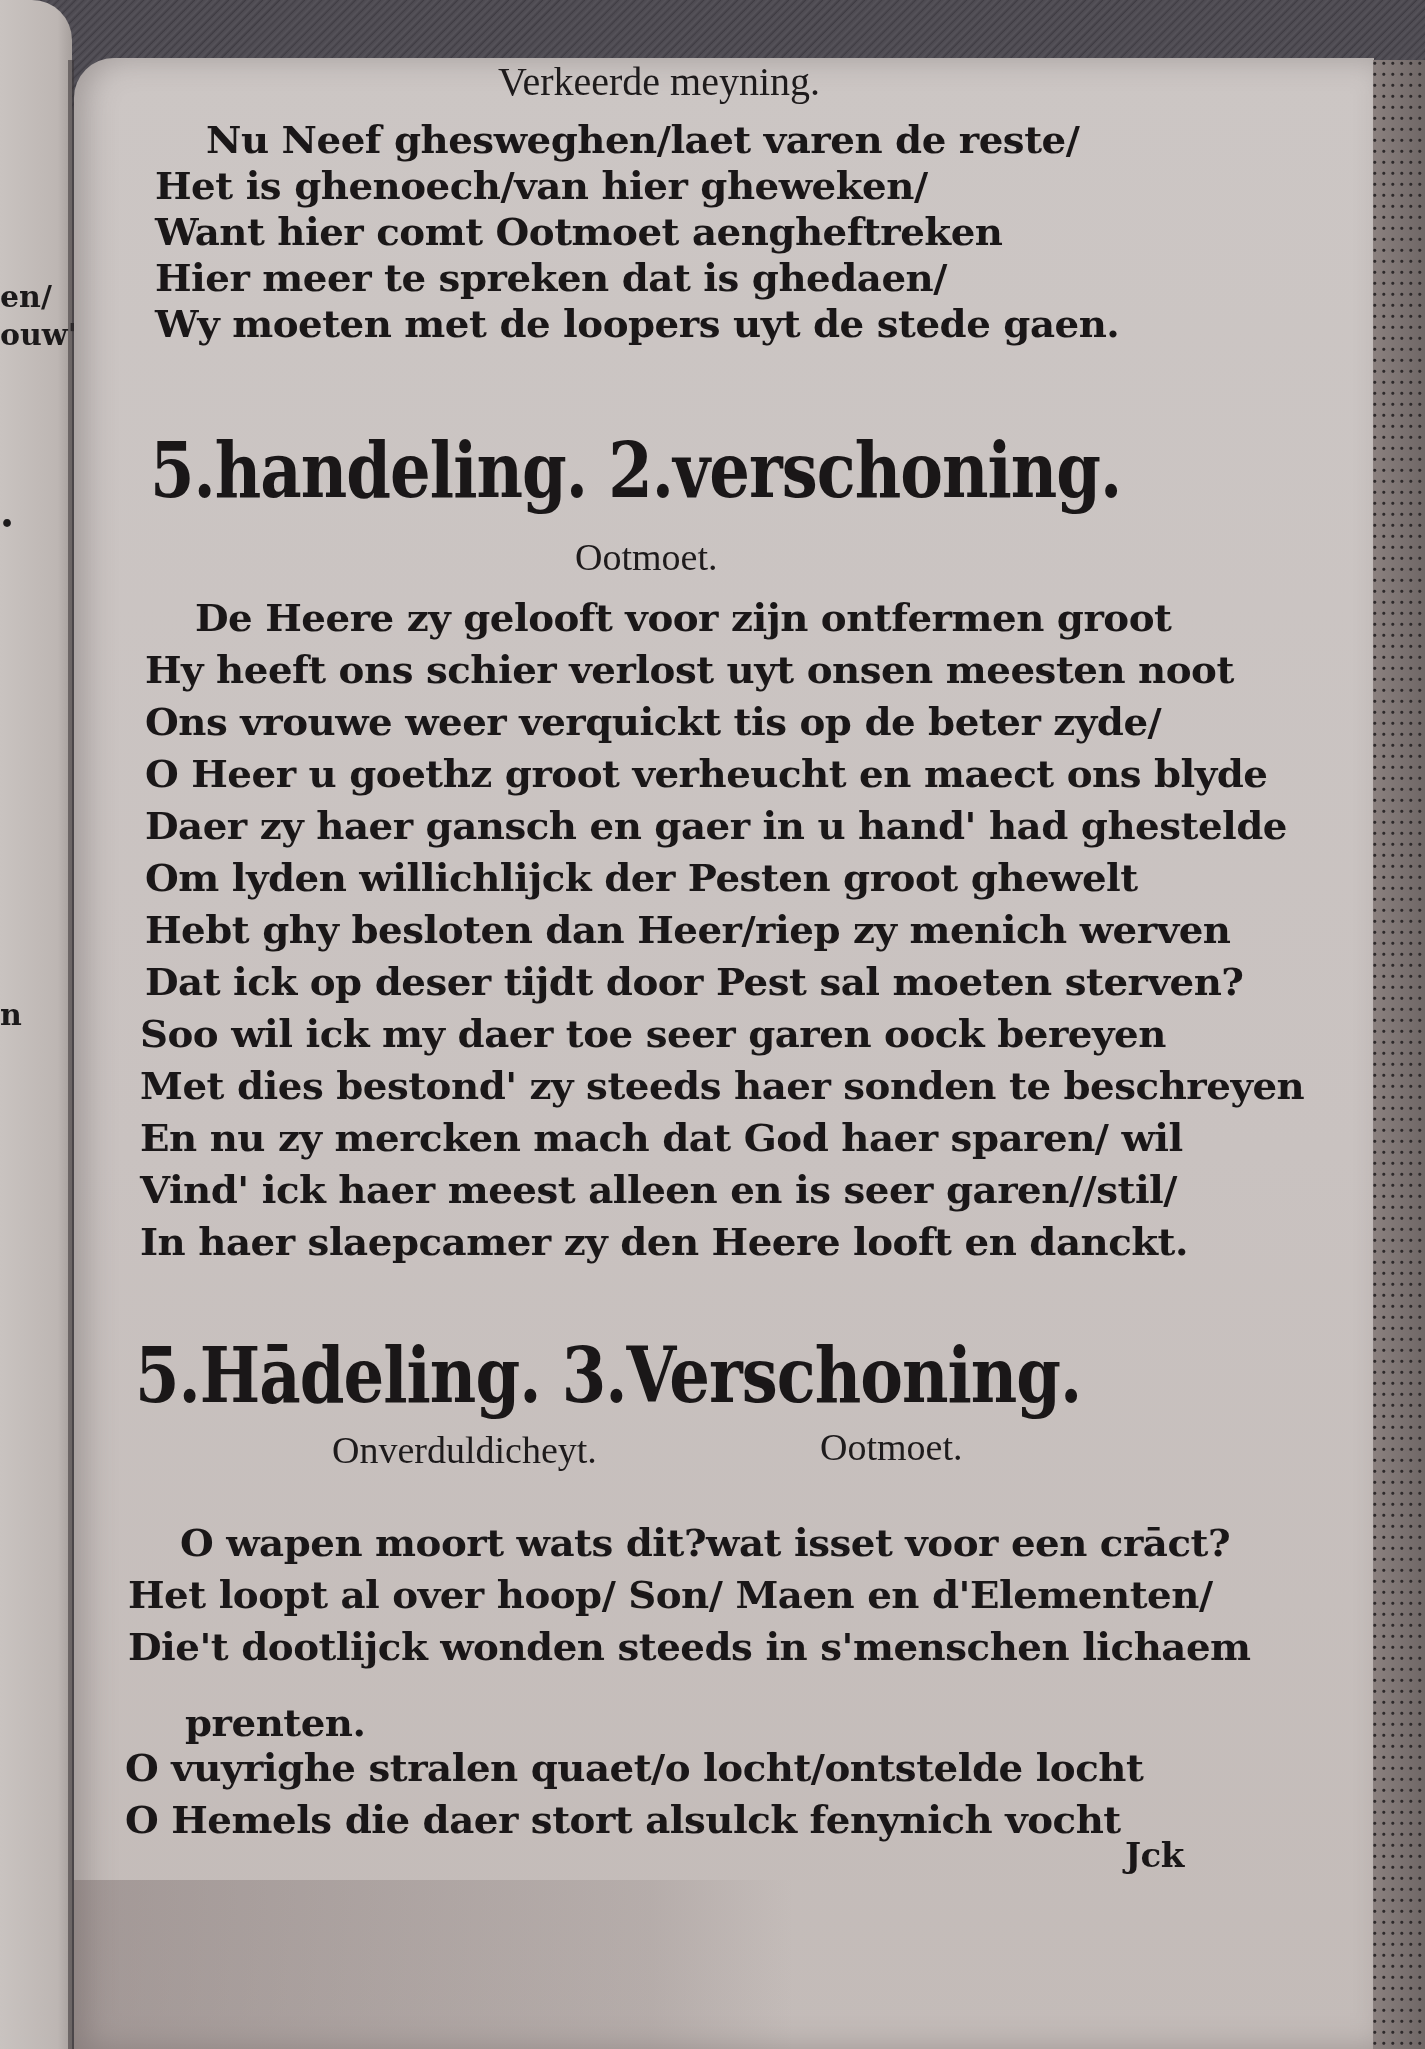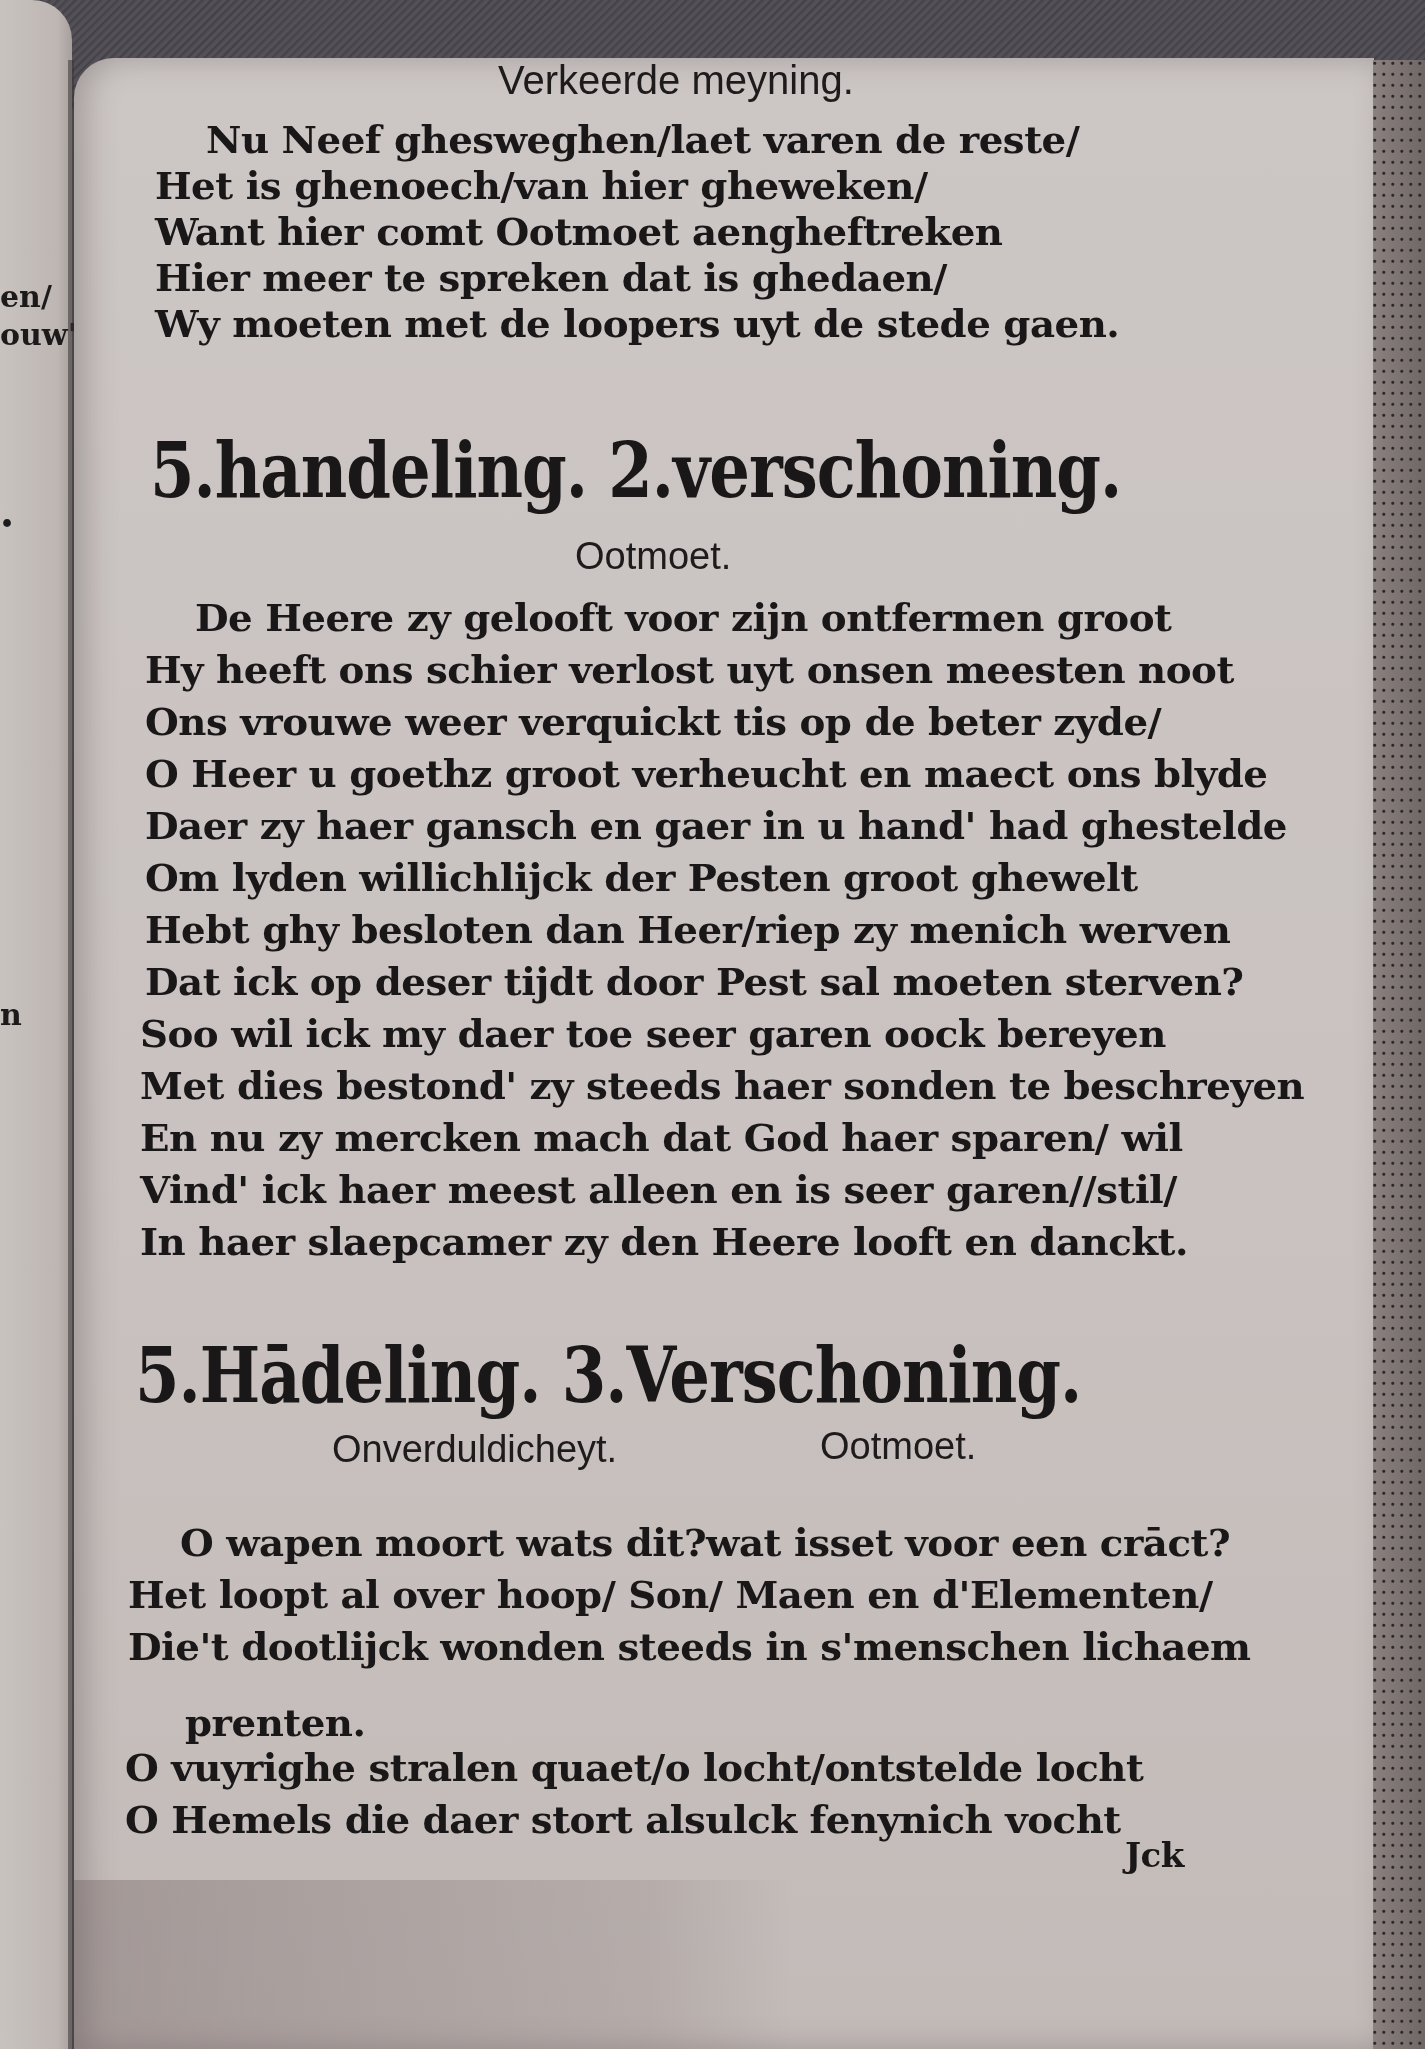--- a/index.html
+++ b/index.html
@@ -39,21 +39,21 @@
   .shadow-bottom {
     position:absolute; left:74px; top:1880px; width:720px; height:169px;
     background:linear-gradient(90deg,rgba(100,85,85,.35),rgba(100,85,85,.15) 80%,transparent);
   }
   .line {
     position:absolute; white-space:nowrap; color:#1a1718;
     font-family:"DejaVu Serif", serif; font-weight:bold; letter-spacing:-0.5px;
   }
   .roman {
     position:absolute; white-space:nowrap; color:#1e1b1c;
-    font-family:Liberation Sans, sans-serif; font-weight:normal;
+    font-family:Liberation Serif, serif; font-weight:normal;
   }
   .running-head { font-size:40px; }
   .verse { font-size:38px; transform:scaleX(1.02); transform-origin:left; }
   .heading { font-size:64px; letter-spacing:-1px; transform:scaleY(1.2); transform-origin:left top; }
   .speaker { font-size:38px;text-align:center; }
   .catchword { font-size:34px;text-align:center; }
 </style>
 </head>
 <body>
 

